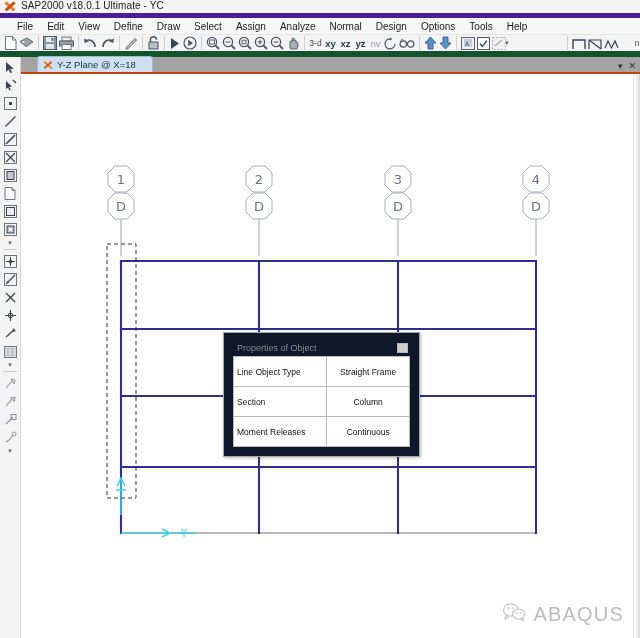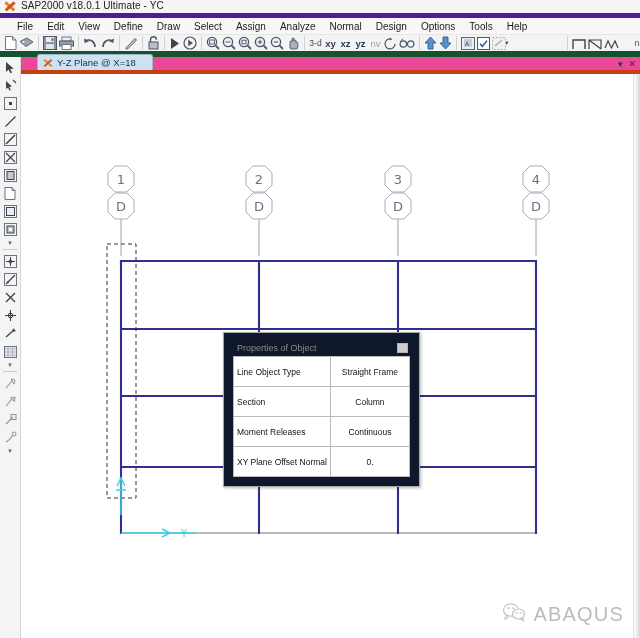--- a/index.html
+++ b/index.html
@@ -118,22 +118,22 @@
 
   
   .workspace {
     flex: 1 1 auto; position: relative;
     background: #ffffff;
     display: flex; flex-direction: column;
     min-width: 0;
   }
   .tabstrip {
     height: 17px;
-    background: #ec4899;
-    border-bottom: 4px solid #c2410c;
+    background: #a3a3a3;
+    border-bottom: 2px solid #c2410c;
     display: flex; align-items: flex-end;
     padding-left: 16px;
     flex: 0 0 auto;
     position: relative;
   }
   .vtab {
     height: 16px;
     background: #cfe0f0;
     border: 1px solid #9fb7cf;
     border-bottom: none;
@@ -646,24 +646,20 @@
               <td class="v">Straight Frame</td>
             </tr>
             <tr>
               <td class="k">Section</td>
               <td class="v">Column</td>
             </tr>
             <tr>
               <td class="k">Moment Releases</td>
               <td class="v">Continuous</td>
             </tr>
-            <tr>
-              <td class="k">XY Plane Offset Normal</td>
-              <td class="v">0.</td>
-            </tr>
           </tbody>
             </table>
         </div>
 
         <div class="watermark">
           <span>
             <svg width="24" height="20" viewBox="0 0 24 20">
               <ellipse cx="9" cy="8" rx="7.5" ry="6.2" fill="none" stroke="#8d8d8d" stroke-width="1.2"></ellipse>
               <path d="M4 13 L3 17 L7 14.5" fill="none" stroke="#8d8d8d" stroke-width="1.2"></path>
               <circle cx="6.5" cy="6.2" r="1" fill="#8d8d8d"></circle>

